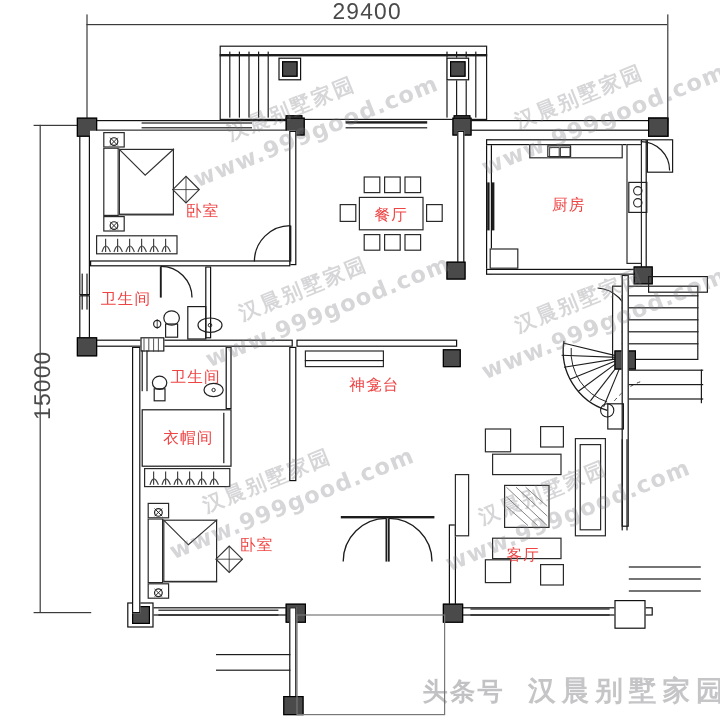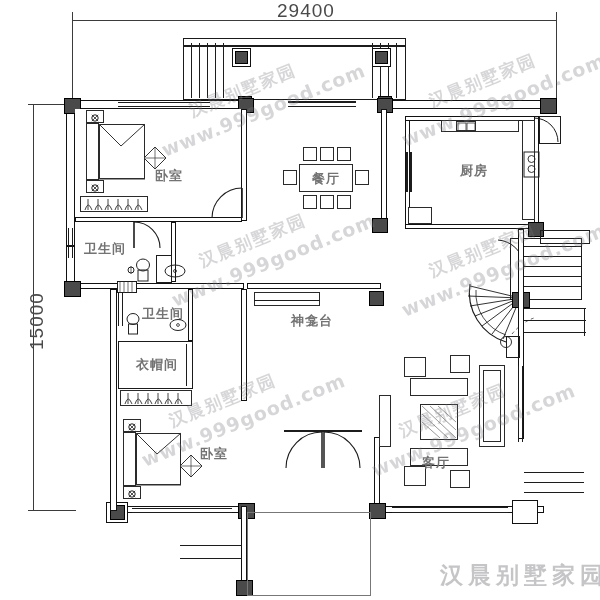--- a/index.html
+++ b/index.html
@@ -21,21 +21,21 @@
   
   .wall{position:absolute;background:#ffffff;border:1.5px solid #111;box-sizing:border-box;}
   .wall-thin{position:absolute;background:#ffffff;border:1px solid #1a1a1a;box-sizing:border-box;}
   .col{position:absolute;background:#4a4a4a;border:1.4px solid #000;box-sizing:border-box;}
   .col-ring{position:absolute;background:#fff;border:1.3px solid #111;box-sizing:border-box;}
   .line{position:absolute;background:#1c1c1c;}
   .box{position:absolute;border:1px solid #1c1c1c;box-sizing:border-box;background:transparent;}
   .boxf{position:absolute;border:1px solid #1c1c1c;box-sizing:border-box;background:#fff;}
 
   
-  .room-label{position:absolute;font-size:13px;font-weight:bold;color:#737373;
+  .room-label{position:absolute;font-size:13px;font-weight:normal;color:#ef4444;
               white-space:nowrap;letter-spacing:1px;
               font-family:"DejaVu Sans","Liberation Sans",sans-serif;}
   .plan-title{position:absolute;font-size:25px;font-weight:bold;color:#111;
               white-space:nowrap;letter-spacing:2px;
               font-family:"DejaVu Sans","Liberation Sans",sans-serif;margin-top:44px;}
 
   
   .fu{position:absolute;border:1px solid #2a2a2a;box-sizing:border-box;background:#fff;}
 
   
@@ -443,15 +443,16 @@
   </div>
   <div class="wm-g" style="left:130px;top:430px;transform:rotate(-22deg);">
     <div class="wm wm-cn" style="left:40px;top:-4px;">汉晨别墅家园</div>
     <div class="wm wm-en" style="left:0px;top:22px;">www.999good.com</div>
   </div>
   <div class="wm-g" style="left:360px;top:440px;transform:rotate(-22deg);">
     <div class="wm wm-cn" style="left:40px;top:-4px;">汉晨别墅家园</div>
     <div class="wm wm-en" style="left:0px;top:22px;">www.999good.com</div>
   </div>
 
+  <div class="wm wm-cn" style="left:352px;top:562px;font-size:21px;color:rgba(110,110,115,0.42);">头条号</div>
   <div class="wm wm-cn" style="left:440px;top:560px;font-size:23px;color:rgba(110,110,115,0.40);letter-spacing:5px;">汉晨别墅家园</div>
 
 </div>
 
 </body></html>

